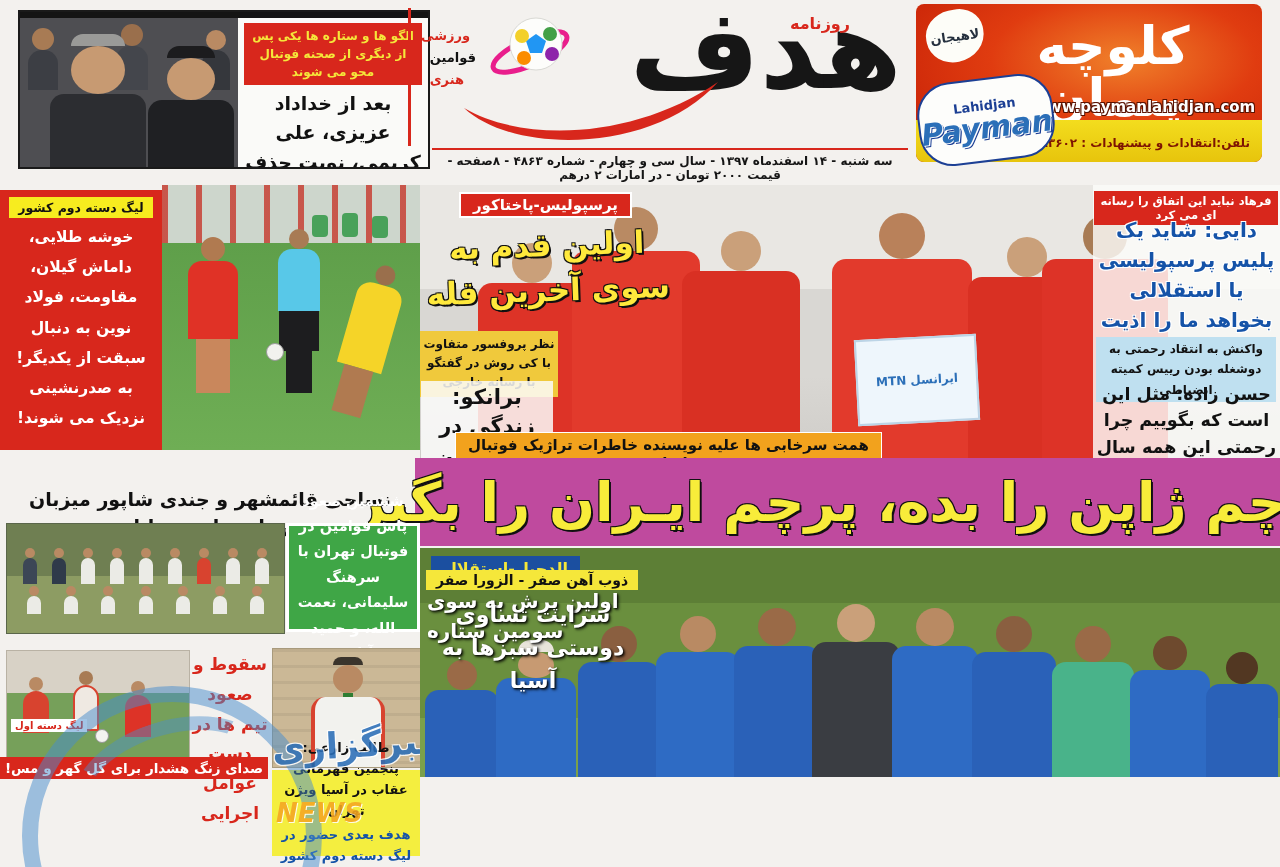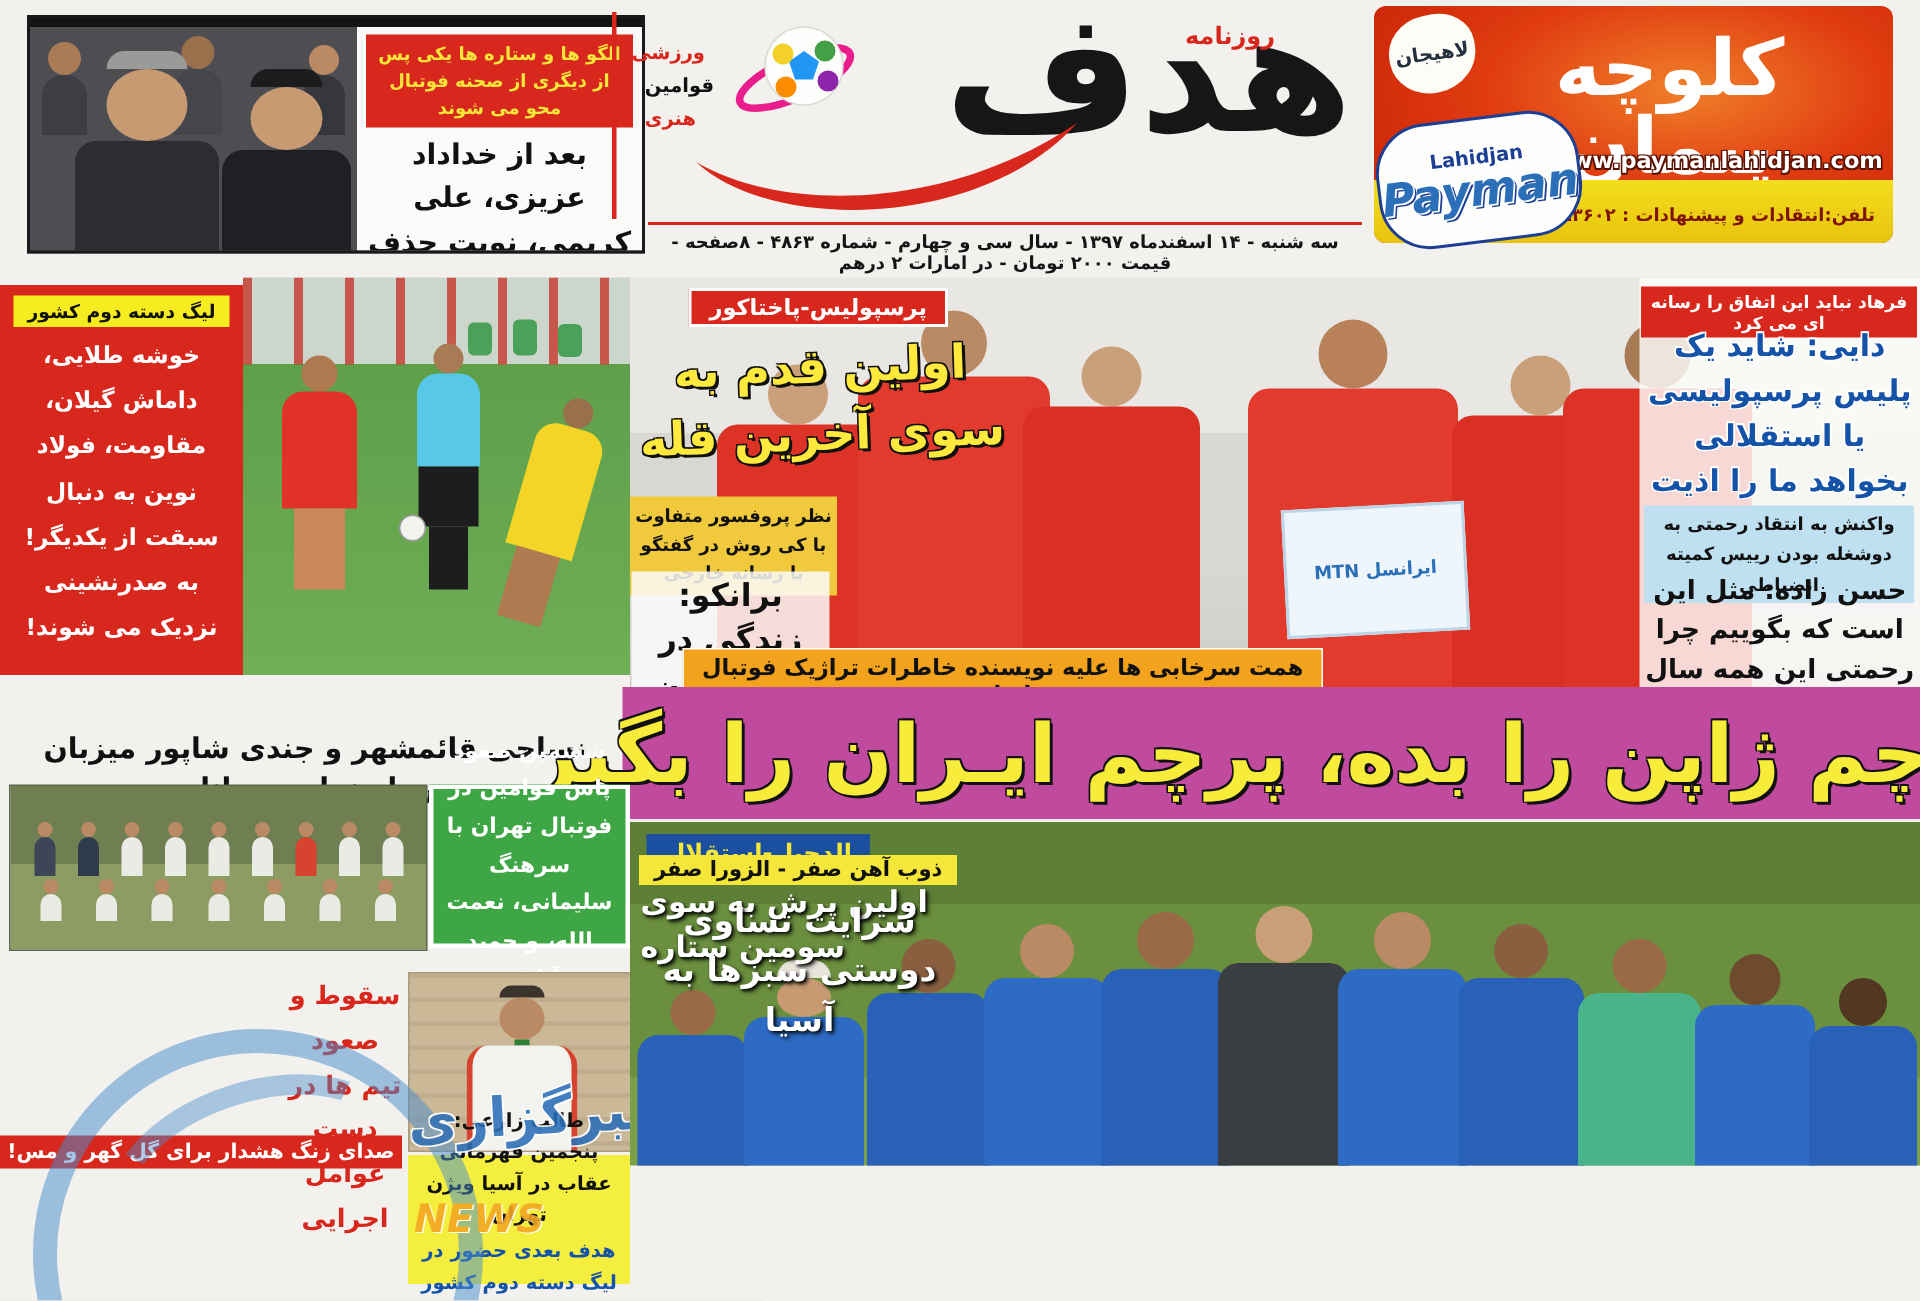--- a/index.html
+++ b/index.html
@@ -364,20 +364,36 @@
       <div class="fig tfig" style="position:static">
           <div class="h"></div>
           <div class="b" style="height:18px"></div>
         </div>
     </div>
   </div>
   <div class="abs green-box">
     <span>ششمین صعود پاس قوامین در فوتبال تهران با سرهنگ سلیمانی، نعمت الله، و حمید آباغی</span>
   </div>
 
+  <div class="photo l1-photo">
+    <div class="fig" style="left:16px;top:26px">
+        <div class="h" style="width:14px;height:14px;background:#b98a63"></div>
+        <div class="b" style="width:26px;height:42px;background:#d8432f"></div>
+      </div>
+    <div class="fig" style="left:66px;top:20px">
+        <div class="h" style="width:14px;height:14px;background:#a87b54"></div>
+        <div class="b" style="width:26px;height:46px;background:#efe9e2;border:2px solid #d8432f;box-sizing:border-box"></div>
+      </div>
+    <div class="fig" style="left:118px;top:30px">
+        <div class="h" style="width:14px;height:14px;background:#b98a63"></div>
+        <div class="b" style="width:26px;height:42px;background:#dd3327"></div>
+      </div>
+    <div class="abs" style="left:88px;top:78px;width:12px;height:12px;border-radius:50%;background:#f4f4f0;border:1px solid #999"></div>
+    <div class="l1-tag">لیگ دسته اول</div>
+  </div>
   <div class="abs l1-side">سقوط و صعود تیم ها در دست عوامل اجرایی</div>
   <div class="photo coach-photo">
     <div class="fig" style="left:38px;top:8px">
       <div style="width:30px;height:8px;background:#3a342c;border-radius:15px 15px 0 0"></div>
       <div class="h" style="width:30px;height:28px;background:#b98a63"></div>
       <div style="width:10px;height:4px;background:#2e7d32"></div>
       <div class="b" style="width:74px;height:74px;background:#f2f2ee;border-right:4px solid #d8432f;border-left:4px solid #d8432f;box-sizing:border-box"></div>
     </div>
   </div>
   <div class="abs yellow-box">

